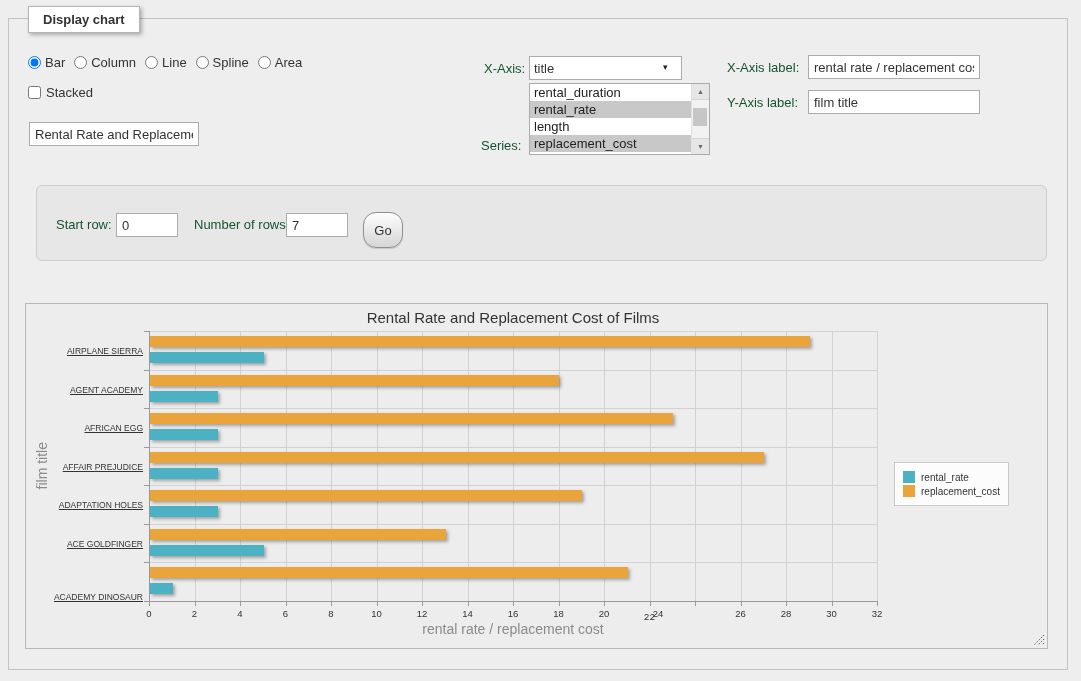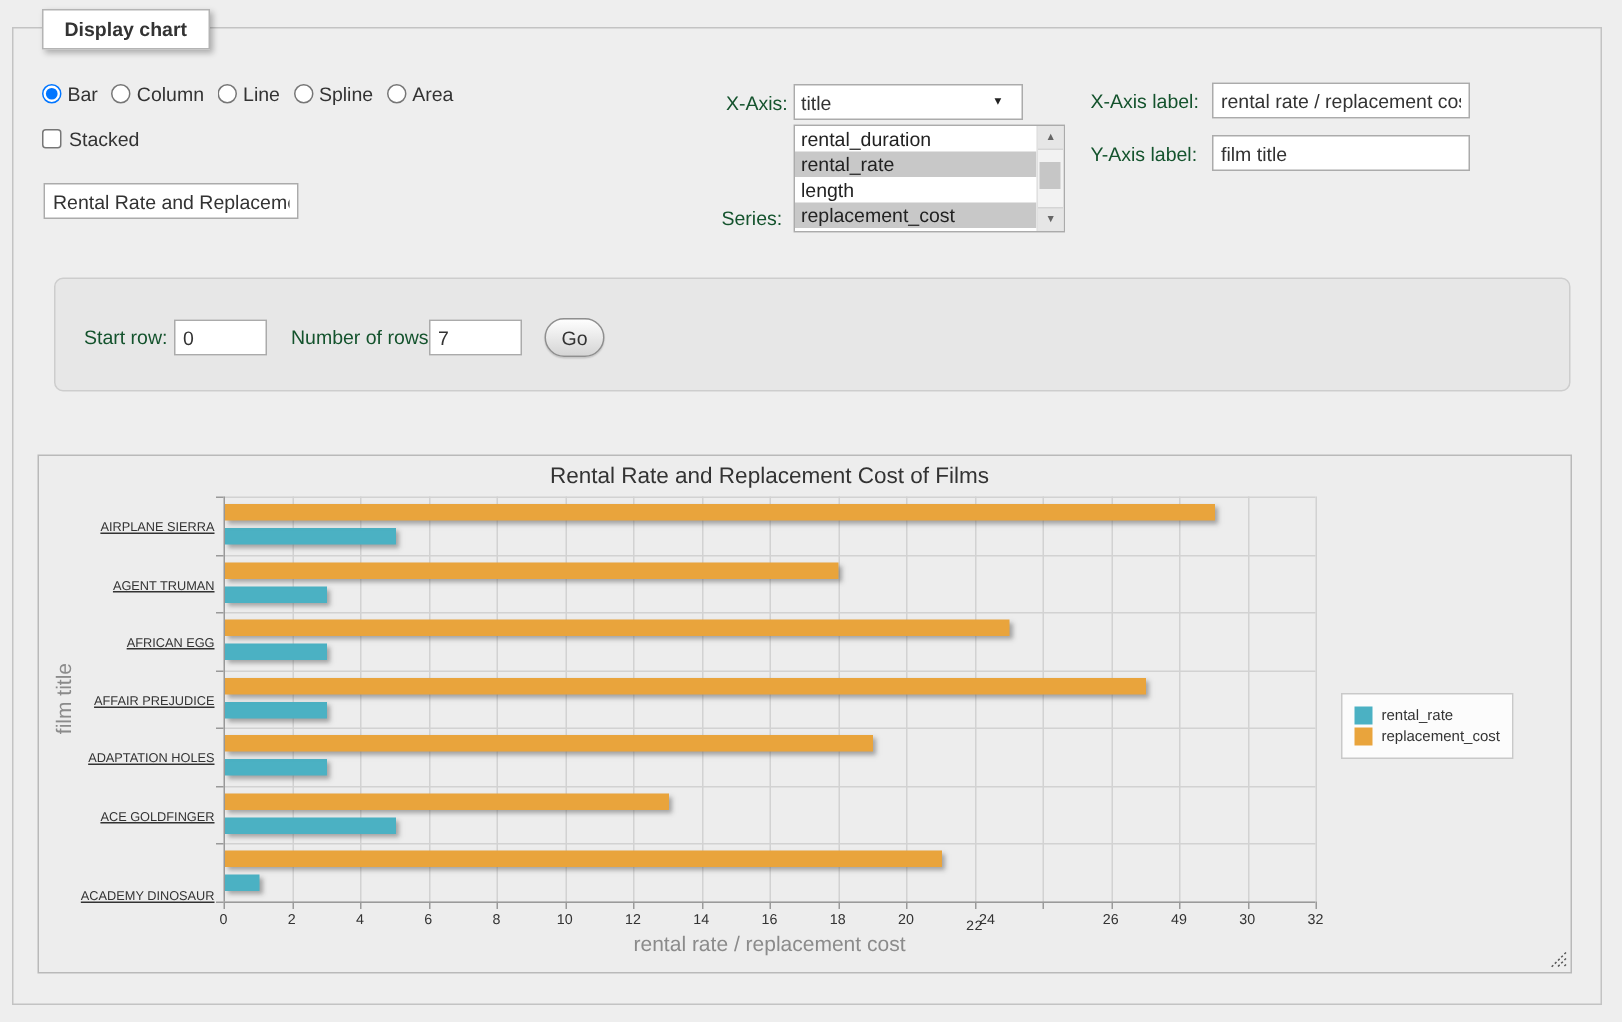--- a/index.html
+++ b/index.html
@@ -52,21 +52,21 @@
   .scroll-up { top:0; border-bottom:1px solid #d5d5d5; }
   .scroll-down { bottom:0; border-top:1px solid #d5d5d5; }
   .scroll-thumb { position:absolute; left:1px; top:24px; width:14px; height:18px; background:#c6c6c6; }
   .row-panel {
     position:absolute; left:36px; top:185px; width:1011px; height:76px;
     box-sizing:border-box; background:#e7e7e7; border:1px solid #cdcdcd; border-radius:6px;
   }
   .row-panel .ctl-label { position:absolute; }
   .row-panel input[type=text] { position:absolute; }
   .go-btn {
-    position:absolute; left:326px; top:26px; width:40px; height:26px;
+    position:absolute; left:326px; top:26px; width:40px; height:36px;
     border:1px solid #8f8f8f; border-radius:13px;
     background:linear-gradient(#fefefe,#d5d5d5);
     font-size:13px; color:#333; font-family:"Liberation Sans", sans-serif;
     box-shadow:0 1px 1px rgba(0,0,0,0.15);
   }
   .chart-box {
     position:absolute; left:25px; top:303px; width:1023px; height:346px;
     box-sizing:border-box; background:#ededed; border:1px solid #b9b9b9;
   }
   .chart-title { position:absolute; left:123px; top:5px; width:728px; text-align:center;
@@ -202,21 +202,21 @@
       <div class="tick-x" style="left: 623.5px; top: 297px;"></div>
       <div class="x-tick-label" style="left: 623.5px; top: 308px; font-family: Liberation Mono, monospace;">22</div>
       <div class="grid-v" style="left: 669px; top: 27px; height: 270px;"></div>
       <div class="tick-x" style="left: 669px; top: 297px;"></div>
       <div class="x-tick-label" style="left: 632px; top: 304px;">24</div>
       <div class="grid-v" style="left: 714.5px; top: 27px; height: 270px;"></div>
       <div class="tick-x" style="left: 714.5px; top: 297px;"></div>
       <div class="x-tick-label" style="left: 714.5px; top: 304px;">26</div>
       <div class="grid-v" style="left: 760px; top: 27px; height: 270px;"></div>
       <div class="tick-x" style="left: 760px; top: 297px;"></div>
-      <div class="x-tick-label" style="left: 760px; top: 304px;">49</div>
+      <div class="x-tick-label" style="left: 760px; top: 304px;">28</div>
       <div class="grid-v" style="left: 805.5px; top: 27px; height: 270px;"></div>
       <div class="tick-x" style="left: 805.5px; top: 297px;"></div>
       <div class="x-tick-label" style="left: 805.5px; top: 304px;">30</div>
       <div class="grid-v" style="left: 851px; top: 27px; height: 270px;"></div>
       <div class="tick-x" style="left: 851px; top: 297px;"></div>
       <div class="x-tick-label" style="left: 851px; top: 304px;">32</div>
       <div class="grid-h" style="left: 123px; top: 27px; width: 728px;"></div>
       <div class="tick-y" style="left: 118px; top: 27px;"></div>
       <div class="grid-h" style="left: 123px; top: 65.5714px; width: 728px;"></div>
       <div class="tick-y" style="left: 118px; top: 65.5714px;"></div>
@@ -228,21 +228,21 @@
       <div class="tick-y" style="left: 118px; top: 181.286px;"></div>
       <div class="grid-h" style="left: 123px; top: 219.857px; width: 728px;"></div>
       <div class="tick-y" style="left: 118px; top: 219.857px;"></div>
       <div class="grid-h" style="left: 123px; top: 258.429px; width: 728px;"></div>
       <div class="tick-y" style="left: 118px; top: 258.429px;"></div>
       <div class="grid-h" style="left: 123px; top: 297px; width: 728px;"></div>
       <div class="tick-y" style="left: 118px; top: 297px;"></div>
       <div class="axis-line-y" style="left: 123px; top: 27px; height: 270px;"></div>
       <div class="axis-line-x" style="left: 123px; top: 297px; width: 728px;"></div>
       <div class="cat-label" style="top: 42px;">AIRPLANE SIERRA</div>
-      <div class="cat-label" style="top: 80.5714px;">AGENT TRUMAN</div>
+      <div class="cat-label" style="top: 80.5714px;">AGENT ACADEMY</div>
       <div class="cat-label" style="top: 119.143px;">AFRICAN EGG</div>
       <div class="cat-label" style="top: 157.714px;">AFFAIR PREJUDICE</div>
       <div class="cat-label" style="top: 196.286px;">ADAPTATION HOLES</div>
       <div class="cat-label" style="top: 234.857px;">ACE GOLDFINGER</div>
       <div class="cat-label" style="top: 288px;">ACADEMY DINOSAUR</div>
       <div class="bar" style="left: 124px; top: 48px; width: 113.523px; background: rgb(75, 177, 195);"></div>
       <div class="bar" style="left: 124px; top: 86.5714px; width: 68.0225px; background: rgb(75, 177, 195);"></div>
       <div class="bar" style="left: 124px; top: 125.143px; width: 68.0225px; background: rgb(75, 177, 195);"></div>
       <div class="bar" style="left: 124px; top: 163.714px; width: 68.0225px; background: rgb(75, 177, 195);"></div>
       <div class="bar" style="left: 124px; top: 202.286px; width: 68.0225px; background: rgb(75, 177, 195);"></div>

